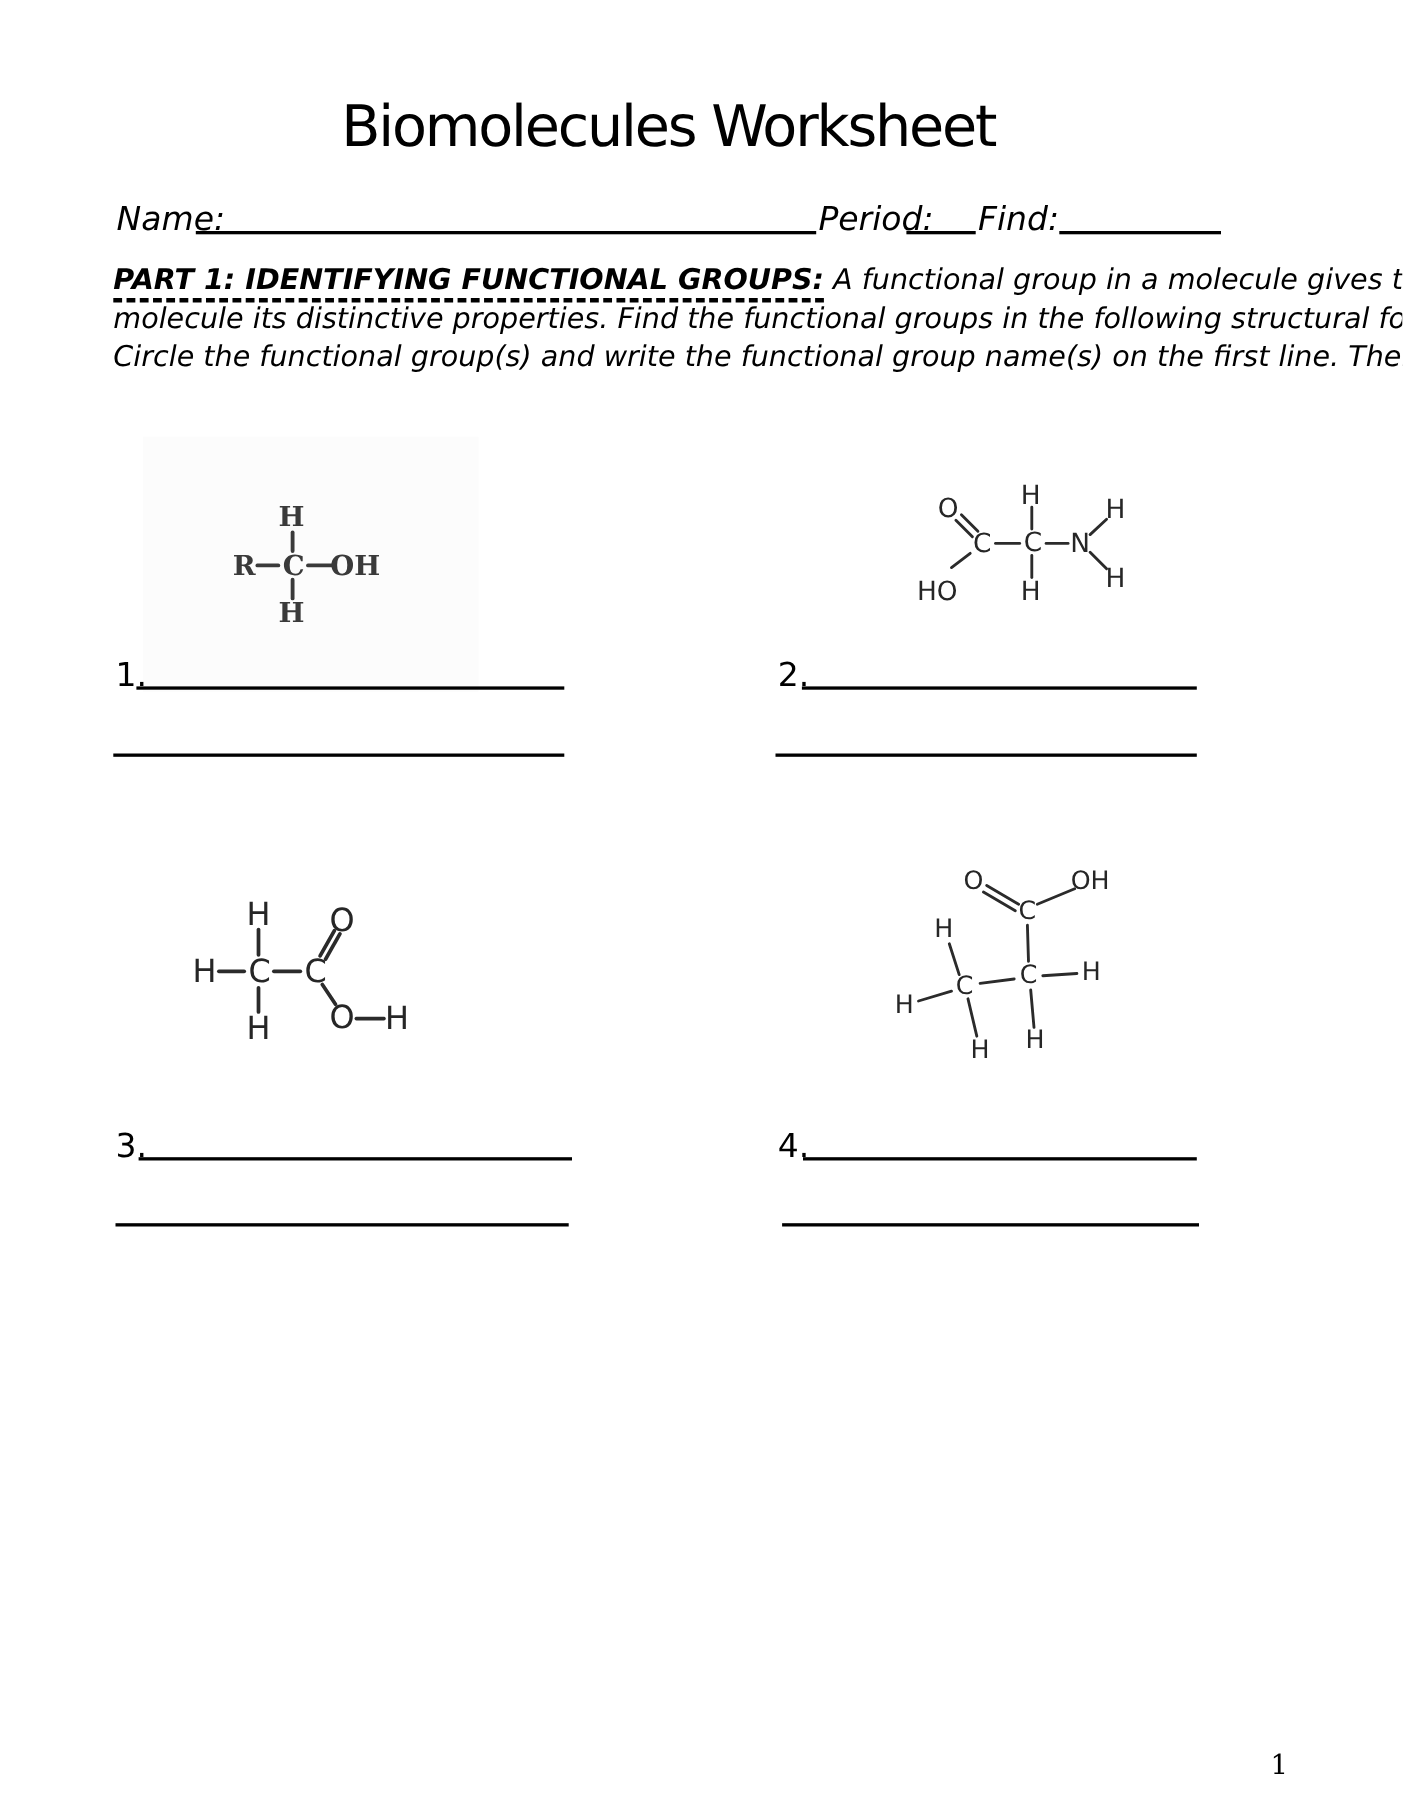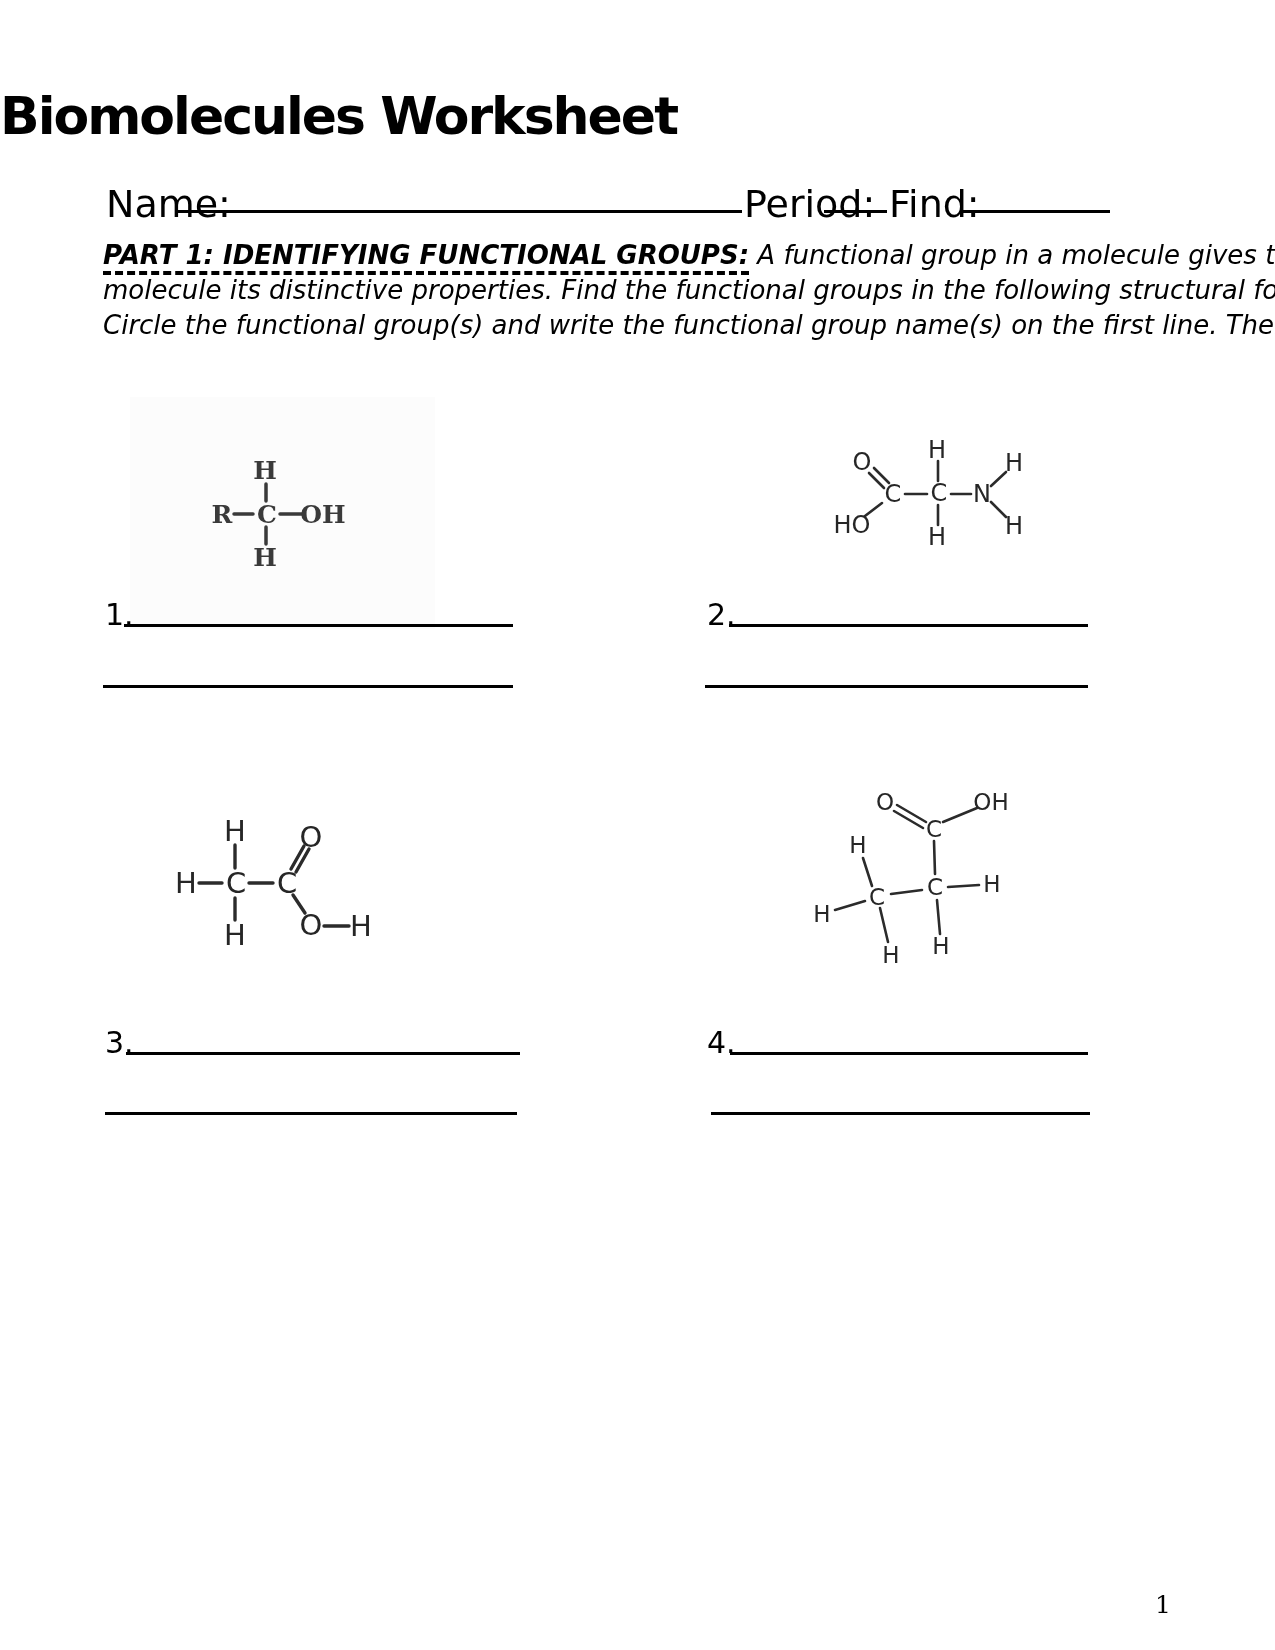--- a/index.html
+++ b/index.html
@@ -9,28 +9,29 @@
     height:1650px;
     background:#ffffff;
     font-family:"DejaVu Sans","Liberation Sans",sans-serif;
     color:#000;
     overflow:hidden;
   }
   .abs{position:absolute;}
   
   .doc-title{
     left:0; right:60px; top:88px;
+    text-align:center;
     font-size:52px;
-    font-weight:bold;
+    font-weight:normal;
     letter-spacing:-2px;
     line-height:1.1;
     white-space:nowrap;
   }
   
-  .hdr-label{font-size:38px; line-height:1; white-space:nowrap;}
+  .hdr-label{font-size:30px; line-height:1; white-space:nowrap;font-style:italic;}
   .hline{height:0; border-bottom:3px solid #000;}
   
   .part1{
     left:103px; top:238px; width:1060px;
     font-style:italic;
     font-size:26px;
     line-height:35px;
   }
   .part1 .pline{white-space:nowrap;}
   .part1-heading{
@@ -113,21 +114,21 @@
         <line x1="120" y1="86" x2="142" y2="86"></line>
         <line x1="166" y1="86" x2="186" y2="86"></line>
         <line x1="153" y1="53" x2="153" y2="73"></line>
         <line x1="153" y1="97" x2="153" y2="117"></line>
         <line x1="206" y1="78" x2="221" y2="64"></line>
         <line x1="206" y1="94" x2="221" y2="109"></line>
       </g>
     </svg>
     <span class="atom s2-atom" style="left:77px;  top:54px;">O</span>
     <span class="atom s2-atom" style="left:108px; top:86px;">C</span>
-    <span class="atom s2-atom" style="left:67px;  top:117px;">HO</span>
+    <span class="atom s2-atom" style="left:67px;  top:129px;">HO</span>
     <span class="atom s2-atom" style="left:152px; top:42px;">H</span>
     <span class="atom s2-atom" style="left:154px; top:85px;">C</span>
     <span class="atom s2-atom" style="left:152px; top:129px;">H</span>
     <span class="atom s2-atom" style="left:197px; top:86px;">N</span>
     <span class="atom s2-atom" style="left:229px; top:55px;">H</span>
     <span class="atom s2-atom" style="left:229px; top:118px;">H</span>
   </div>
 
   <div class="abs item-number" style="left:105px; top:600px;">1.</div>
   <div class="abs answer-line" style="left:124px; top:624px; width:389px;"></div>

